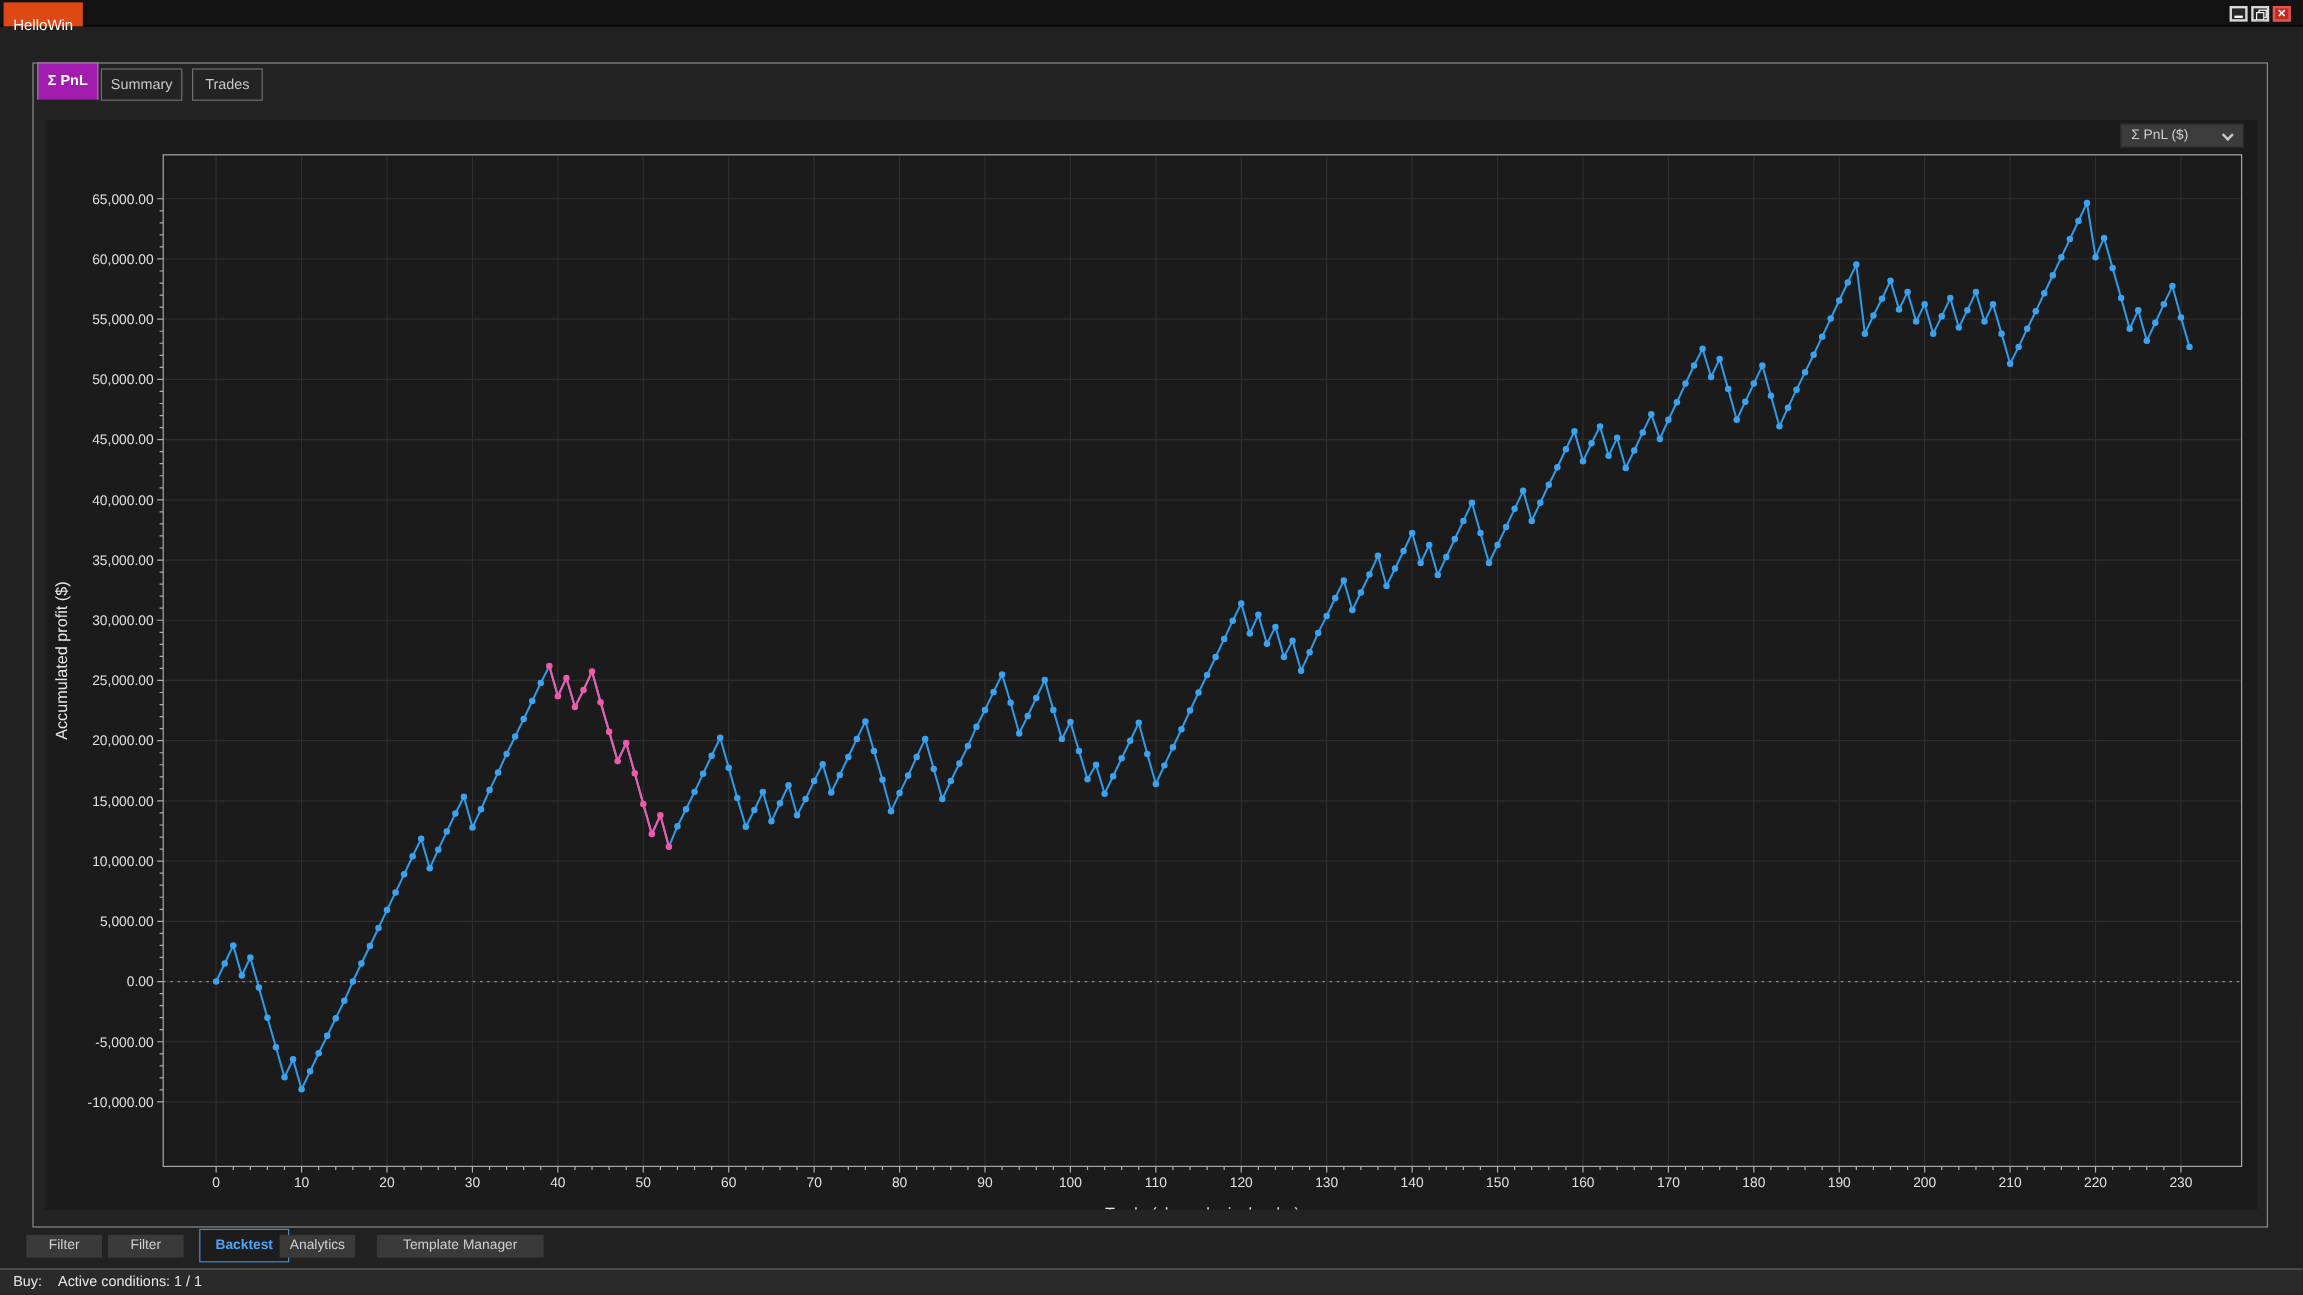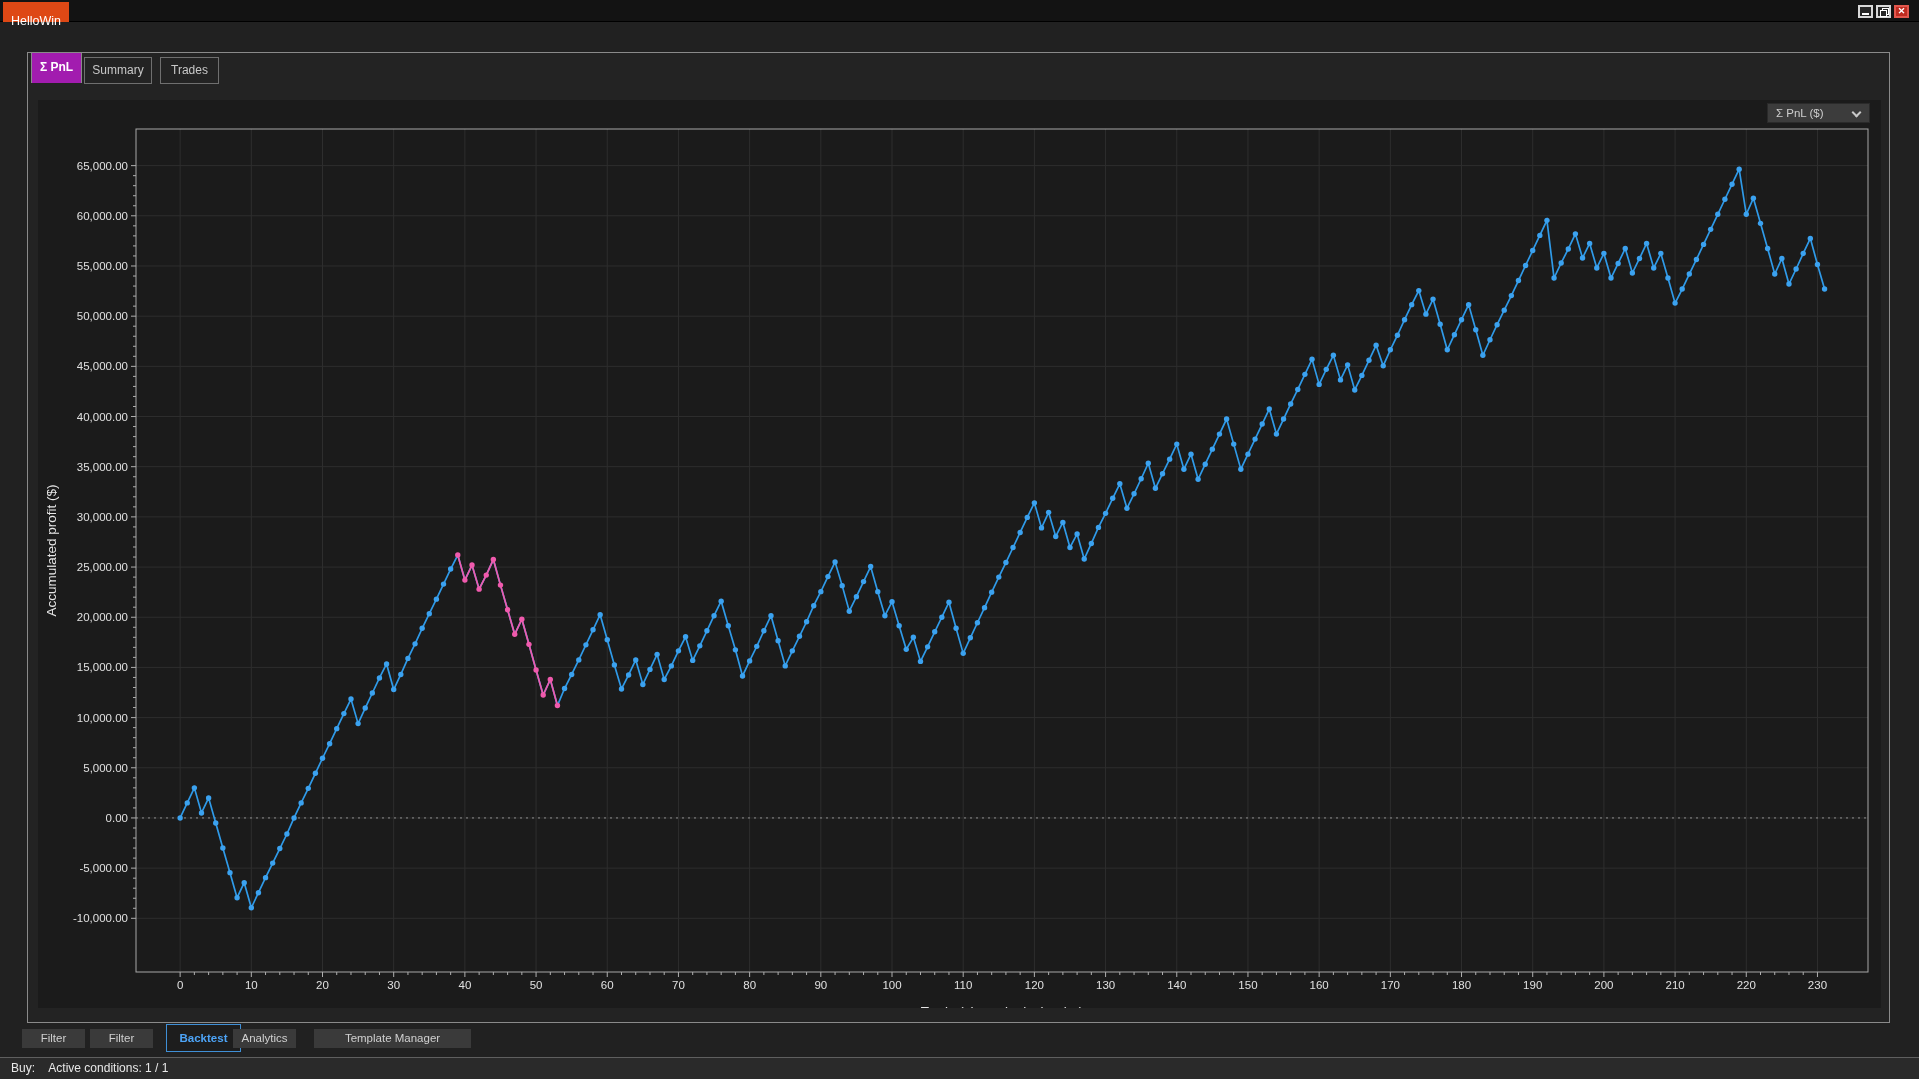--- a/index.html
+++ b/index.html
@@ -28,21 +28,21 @@
   .chart-container { position:absolute; left:38px; top:100px; width:1843px; height:908px; background:#1b1b1b; }
 
   .dropdown { position:absolute; right:11px; top:3px; width:103px; height:20px; background:#3c3c3c; border:1px solid #2a2a2a; color:#cdcdcd; font-size:11.5px; line-height:18px; padding-left:8px; cursor:pointer; }
   .chevron { position:absolute; right:9px; top:5px; width:7px; height:7px; border-right:2px solid #c9c9c9; border-bottom:2px solid #c9c9c9; transform:rotate(45deg); }
 
   .bottom-tab { position:absolute; text-align:center; font-size:11.5px; color:#d0d0d0; background:#3a3a3a; cursor:pointer; }
   .bottom-tab.t0 { left:22px;  top:1029px; width:63px;  height:19px; line-height:19px; }
   .bottom-tab.t1 { left:90px;  top:1029px; width:63px;  height:19px; line-height:19px; }
   .bottom-tab.t2 { left:166px; top:1024px; width:75px;  height:28px; line-height:26px; background:#1d1d1d; border:1px solid #3f8fd6; color:#4da4f7; font-weight:bold; }
   .bottom-tab.t3 { left:233px; top:1029px; width:63px;  height:19px; line-height:19px; }
-  .bottom-tab.t4 { left:314px; top:1029px; width:157px; height:19px; line-height:19px; }
+  .bottom-tab.t4 { left:314px; top:1029px; width:139px; height:19px; line-height:19px; }
 
   .statusbar { position:absolute; left:0; top:1057px; width:1919px; height:22px; background:#2a2a2a; border-top:1px solid #5f5f5f; color:#e8e8e8; font-size:12px; line-height:21px; }
   .statusbar .pre { margin-left:11px; }
   .statusbar .txt { margin-left:10px; }
 </style>
 </head>
 <body>
 
 <div class="titlebar">
   <div class="app-title">HelloWin</div>

